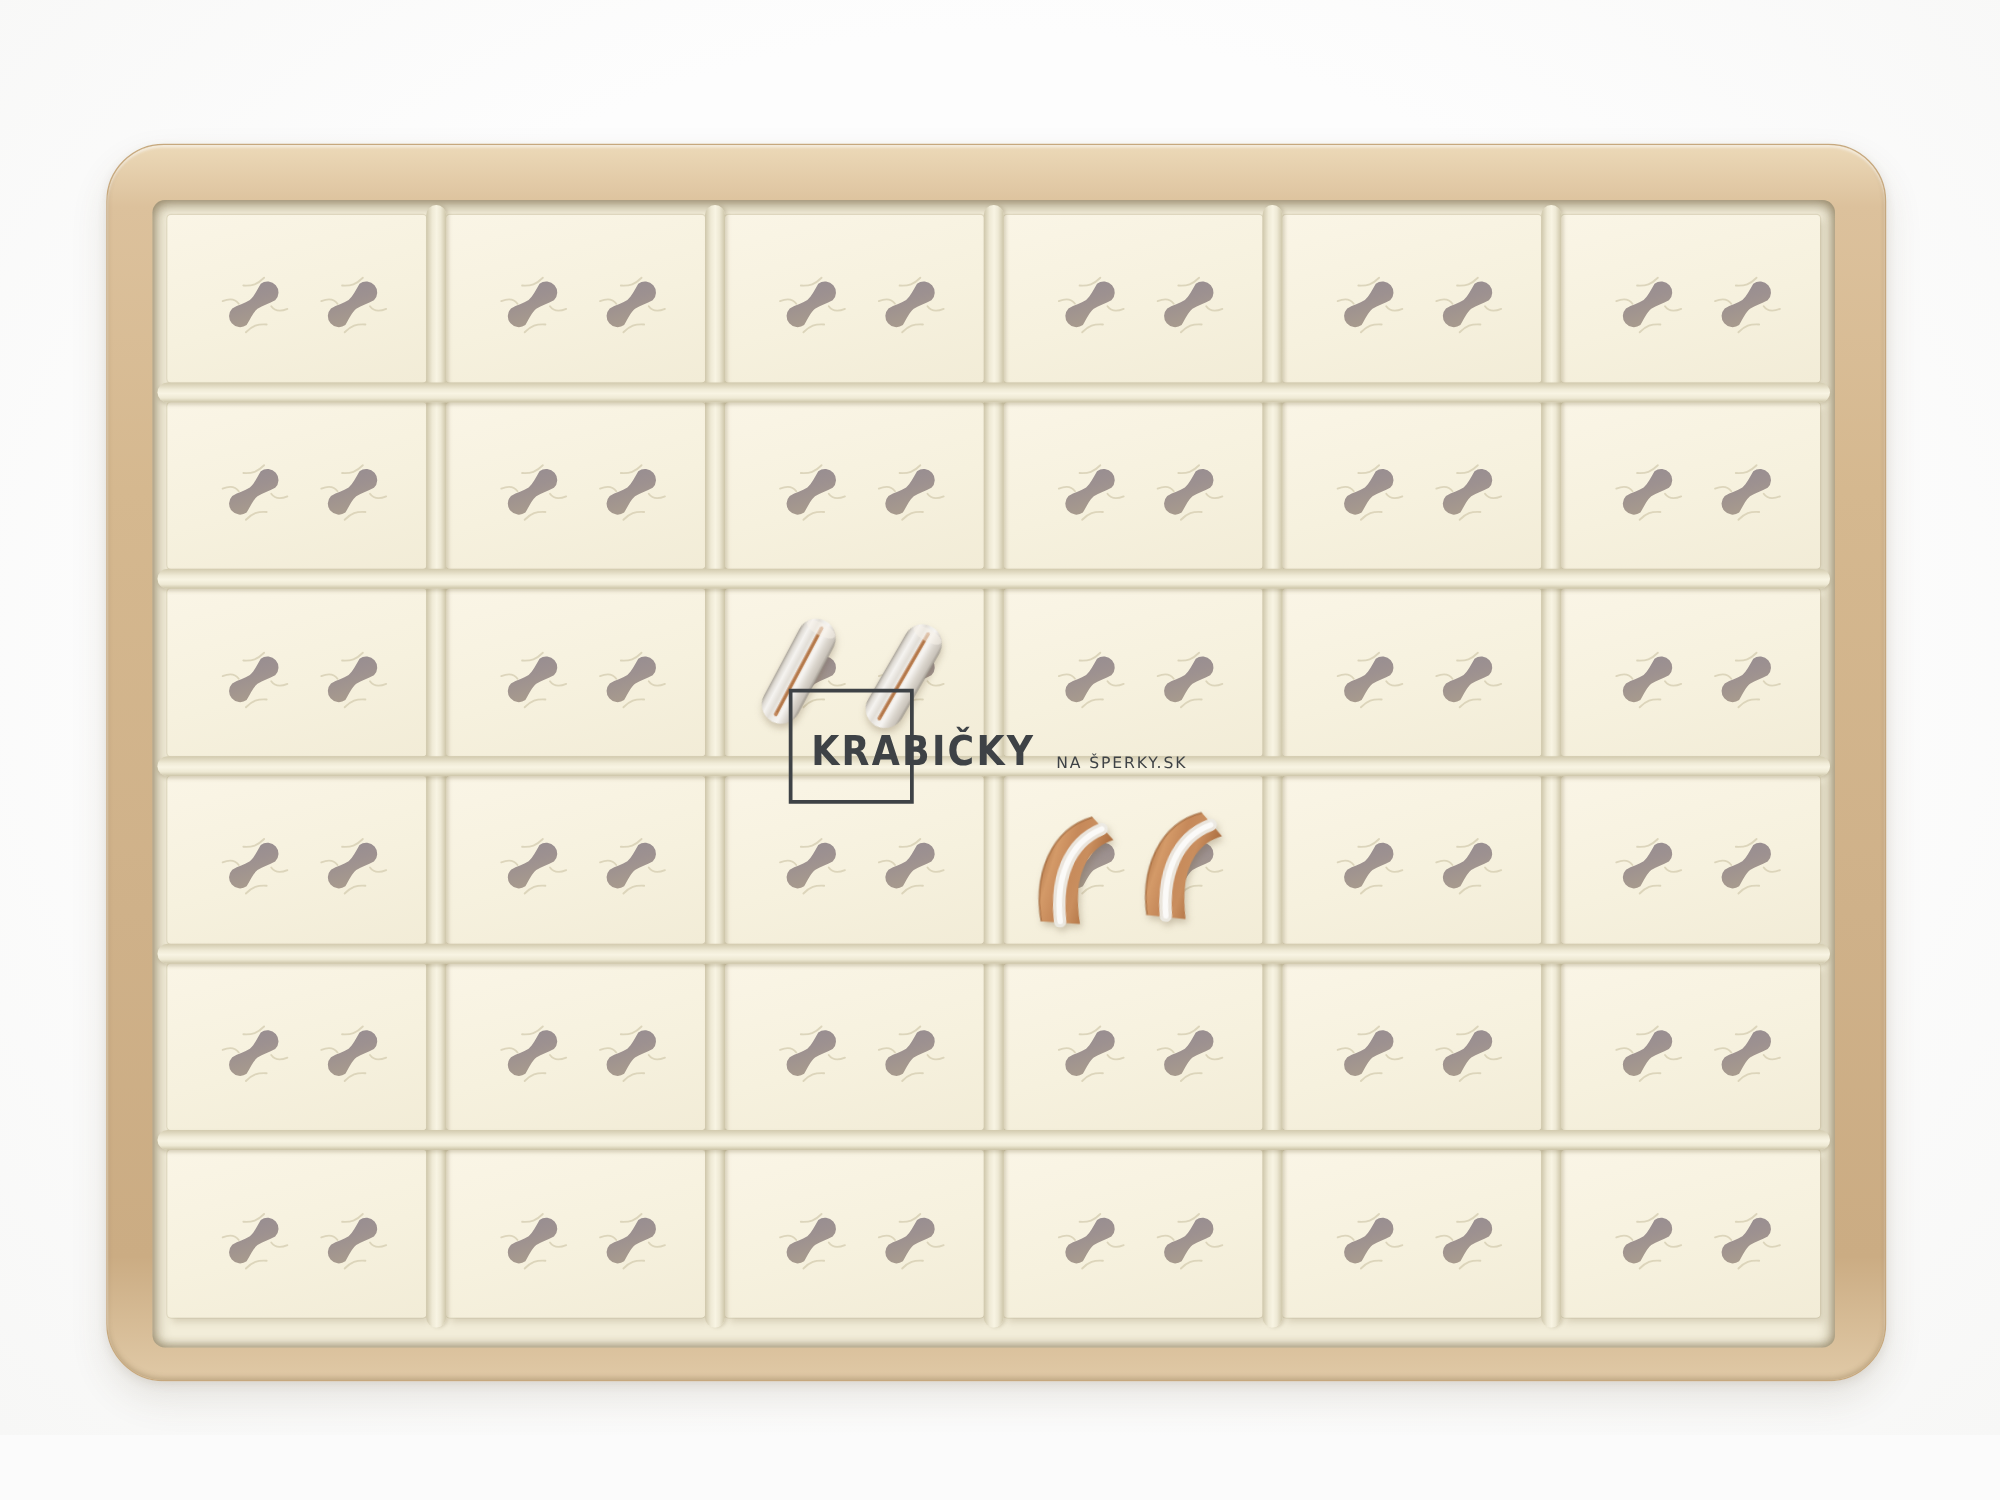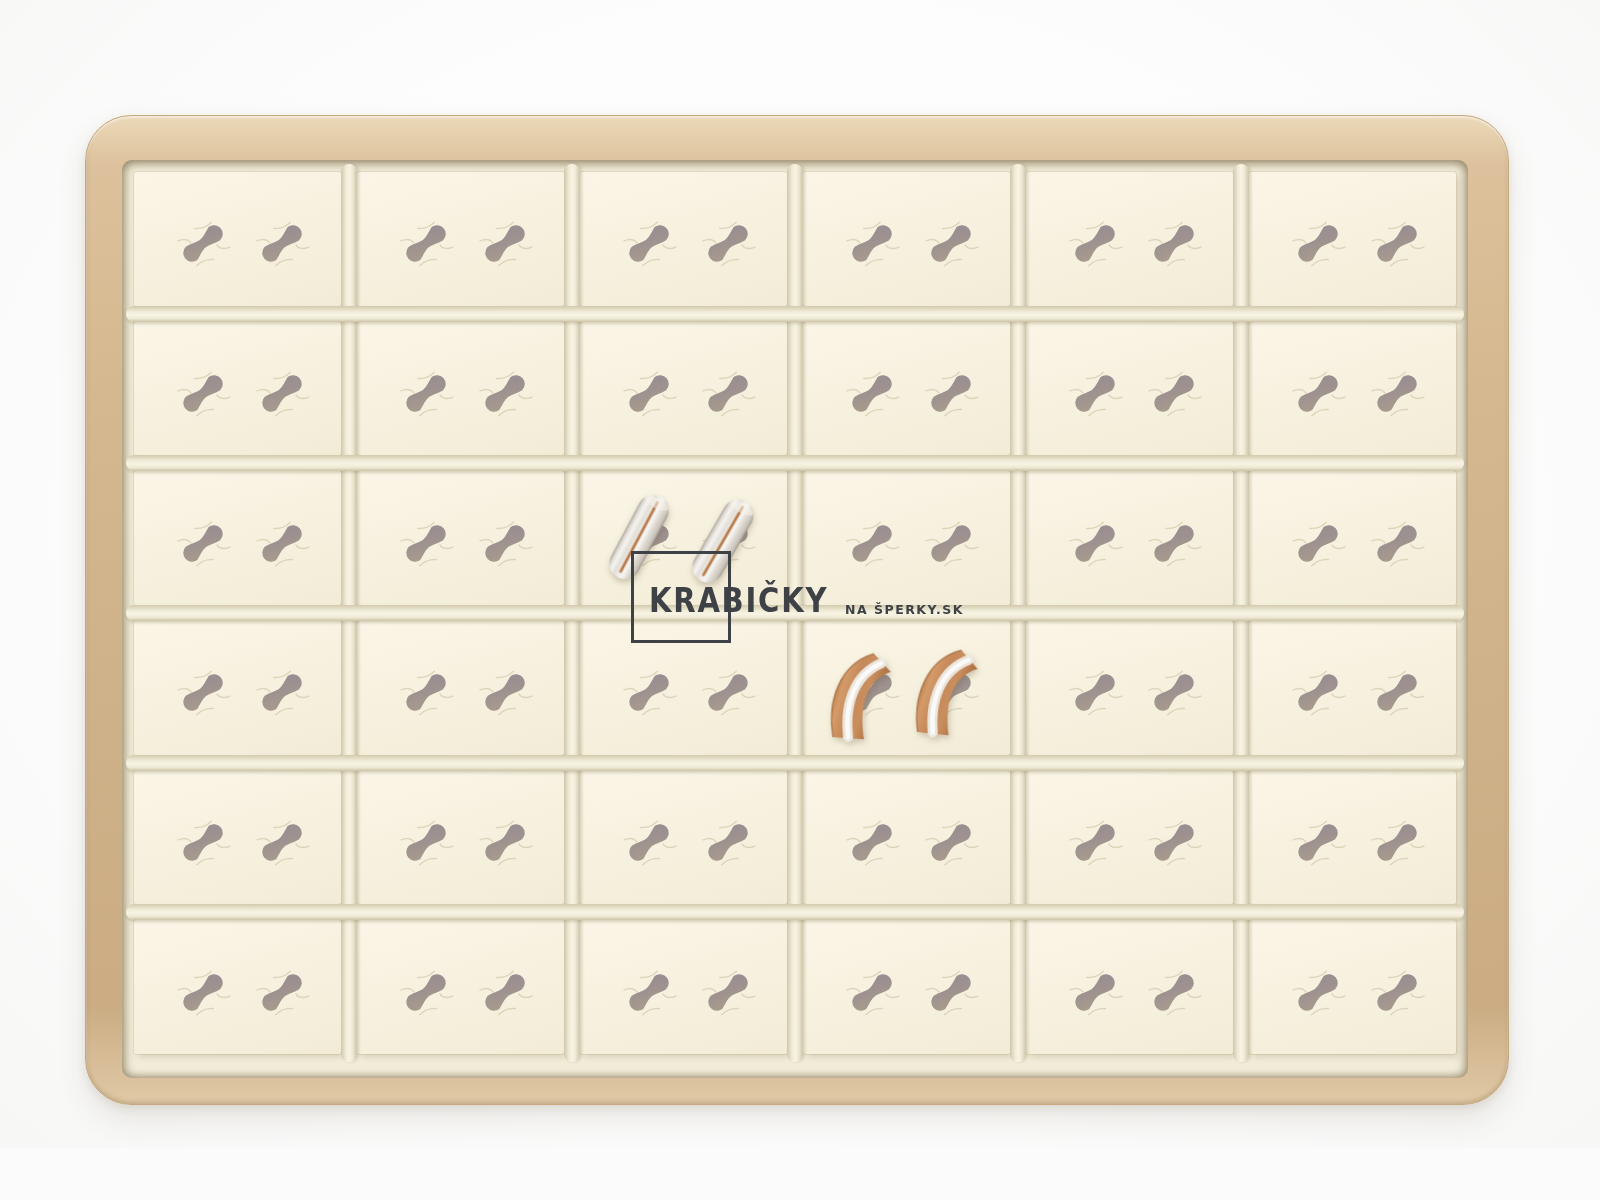--- a/index.html
+++ b/index.html
@@ -52,21 +52,21 @@
   .wm-square{
     position:absolute;left:631px;top:551px;width:100px;height:92px;
     box-sizing:border-box;border:3px solid rgba(62,66,70,.92);
   }
   .wm-title{
     position:absolute;left:649px;top:584px;font-size:33px;font-weight:bold;
     letter-spacing:2px;line-height:1;white-space:nowrap;
     transform:scaleX(.88);transform-origin:0 0;
   }
   .wm-sub{
-    position:absolute;left:845px;top:604px;font-size:12.5px;font-weight:bold;
+    position:absolute;left:845px;top:604px;font-size:12.5px;font-weight:normal;
     letter-spacing:1.5px;line-height:1;white-space:nowrap;
   }
   .defs{position:absolute;width:0;height:0;}
 </style>
 </head>
 <body>
 
 <div class="stage">
 
   <svg class="defs" aria-hidden="true">

